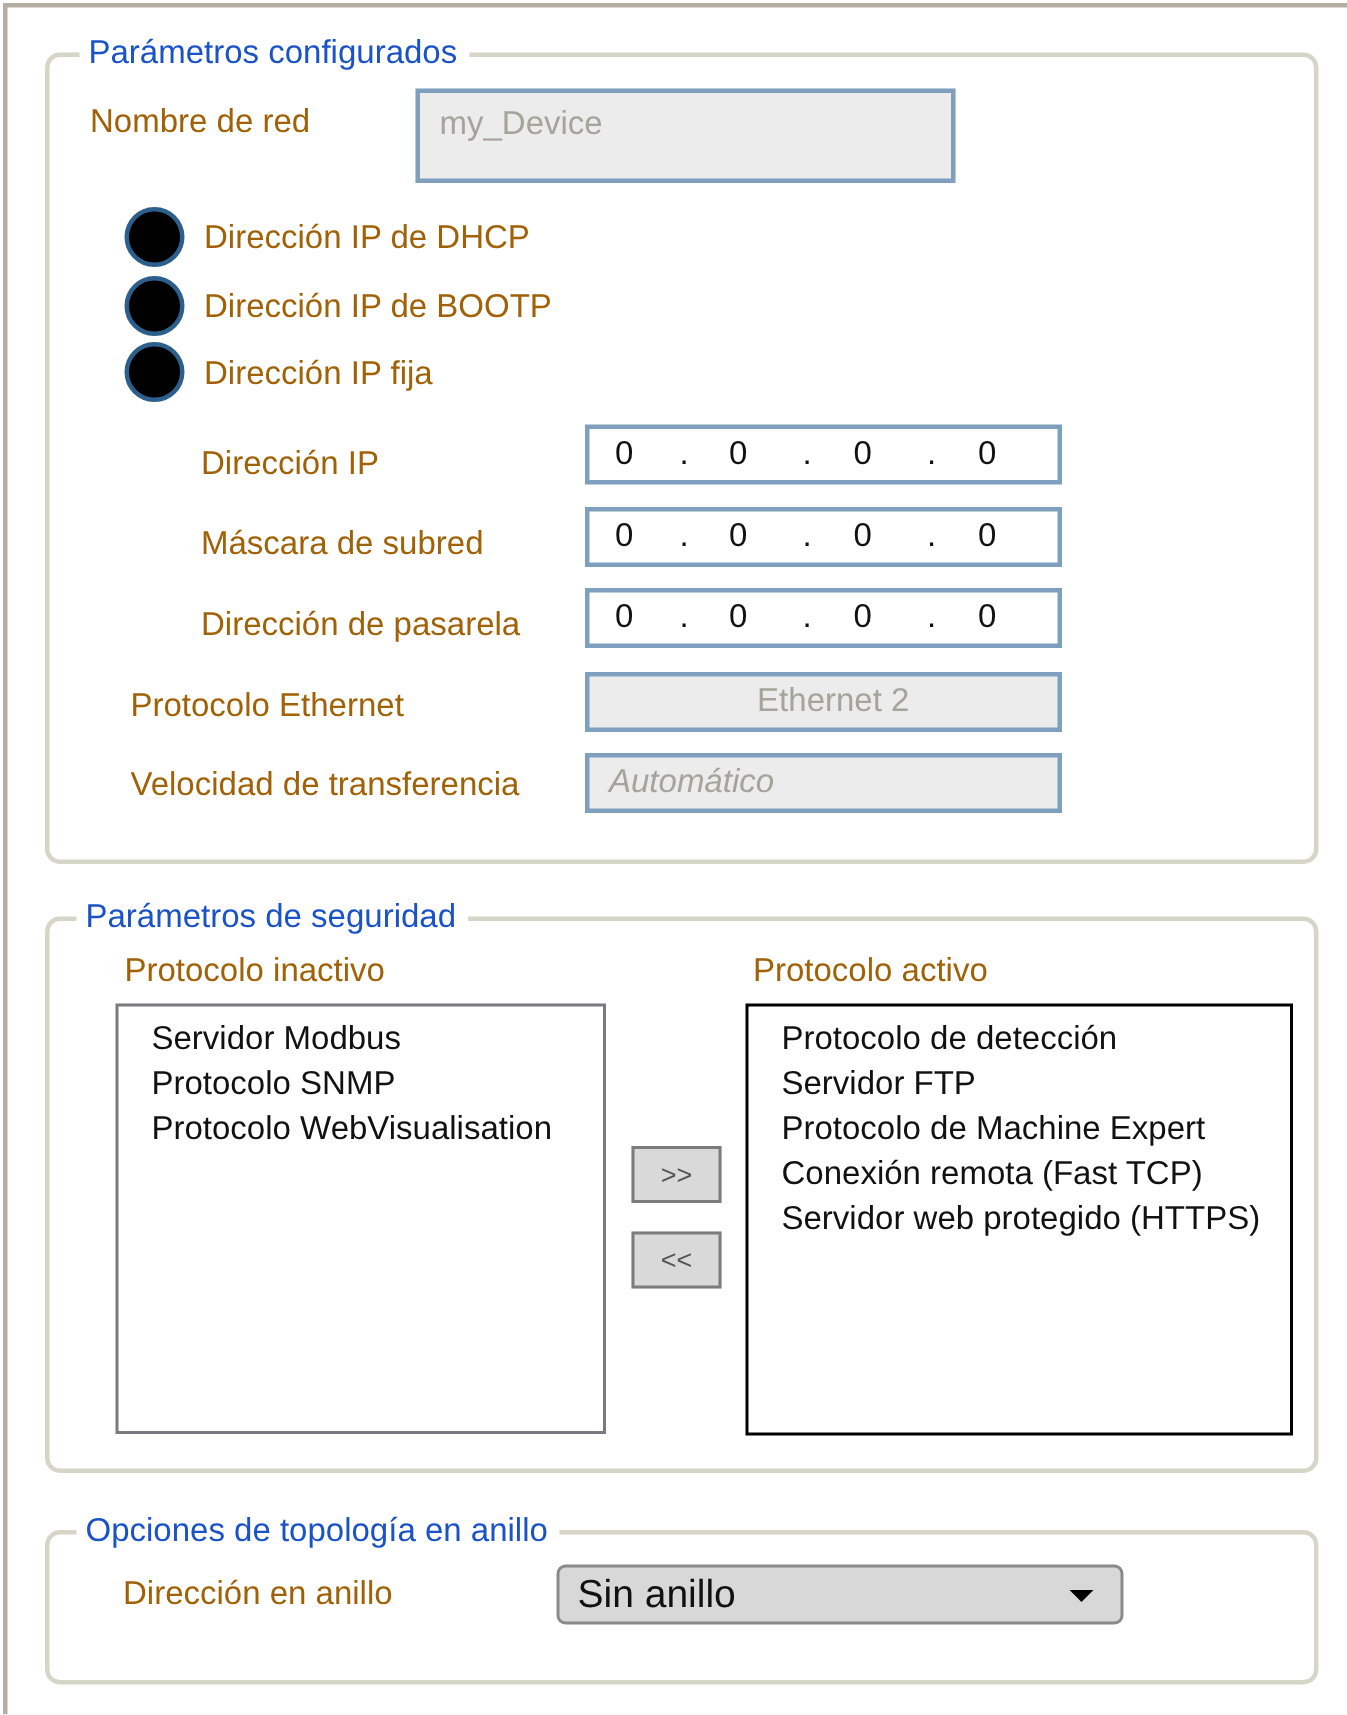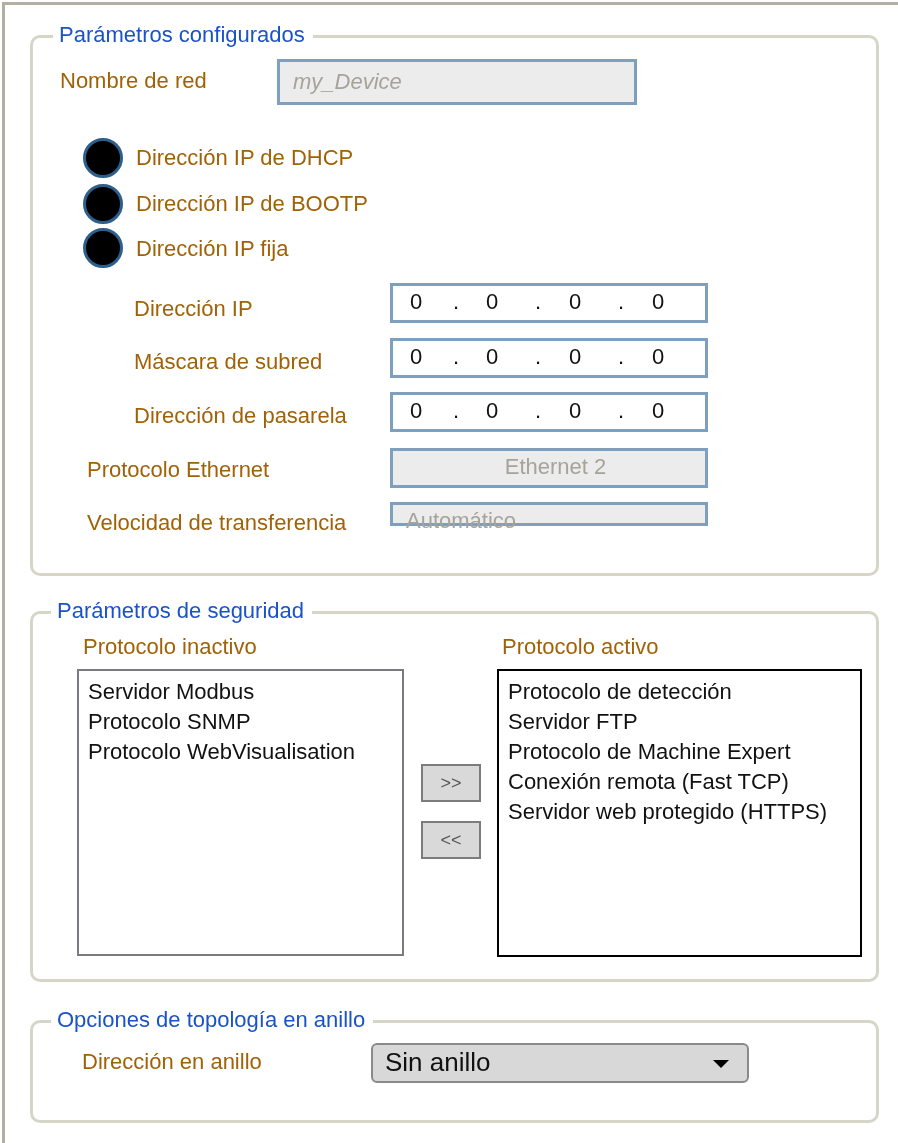--- a/index.html
+++ b/index.html
@@ -62,21 +62,21 @@
       position: absolute;
       box-sizing: border-box;
       background: #fff;
       padding: 6px 0 0 9px;
       font-size: 22px;
       line-height: 30px;
       color: #111;
     }
     .listbox.inactive { border: 2px solid #7a7a80; }
     .listbox.active { border: 2px solid #000; }
-    .listbox .item { white-space: nowrap; }
+    .listbox .item { white-space: nowrap; margin-left: 13px; }
     .move-btn {
       position: absolute;
       width: 60px; height: 38px;
       box-sizing: border-box;
       background: #d9d9d9;
       border: 2px solid #7c7c7c;
       color: #555;
       font-size: 18px;
       line-height: 34px;
       text-align: center;
@@ -105,21 +105,21 @@
 </head>
 <body>
 
 <div class="outer-frame"></div>
 
 <div class="group" style="left:30px; top:35px; width:849px; height:541px;">
   <span class="group-title" style="left:20px;">Parámetros configurados</span>
 </div>
 
 <span class="abs label" style="left:60px; top:68px;">Nombre de red</span>
-<div class="field disabled" style="left:277px; top:59px; width:360px; height:46px; line-height:40px;font-style:italic;">
+<div class="field disabled" style="left:277px; top:59px; width:360px; height:63px; line-height:40px;">
   <span>my_Device</span>
 </div>
 
 <div class="radio" style="left:83px; top:138px;"></div>
 <span class="abs label" style="left:136px; top:145px;">Dirección IP de DHCP</span>
 
 <div class="radio" style="left:83px; top:184px;"></div>
 <span class="abs label" style="left:136px; top:191px;">Dirección IP de BOOTP</span>
 
 <div class="radio" style="left:83px; top:228px;"></div>
@@ -157,21 +157,21 @@
   <span class="oct" style="left:225px;">.</span>
   <span class="oct" style="left:259px;">0</span>
 </div>
 
 <span class="abs label" style="left:87px; top:457px;">Protocolo Ethernet</span>
 <div class="field disabled" style="left:390px; top:448px; width:318px; height:40px;text-align:center;">
   <span>Ethernet 2</span>
 </div>
 
 <span class="abs label" style="left:87px; top:510px;">Velocidad de transferencia</span>
-<div class="field disabled" style="left:390px; top:502px; width:318px; height:24px;">
+<div class="field disabled" style="left:390px; top:502px; width:318px; height:40px;font-style:italic;">
   <span>Automático</span>
 </div>
 
 <div class="group" style="left:30px; top:611px; width:849px; height:371px;">
   <span class="group-title" style="left:18px;">Parámetros de seguridad</span>
 </div>
 
 <span class="abs label" style="left:83px; top:634px;">Protocolo inactivo</span>
 <div class="listbox inactive" style="left:77px; top:669px; width:327px; height:287px;">
   <div class="item">Servidor Modbus</div>

